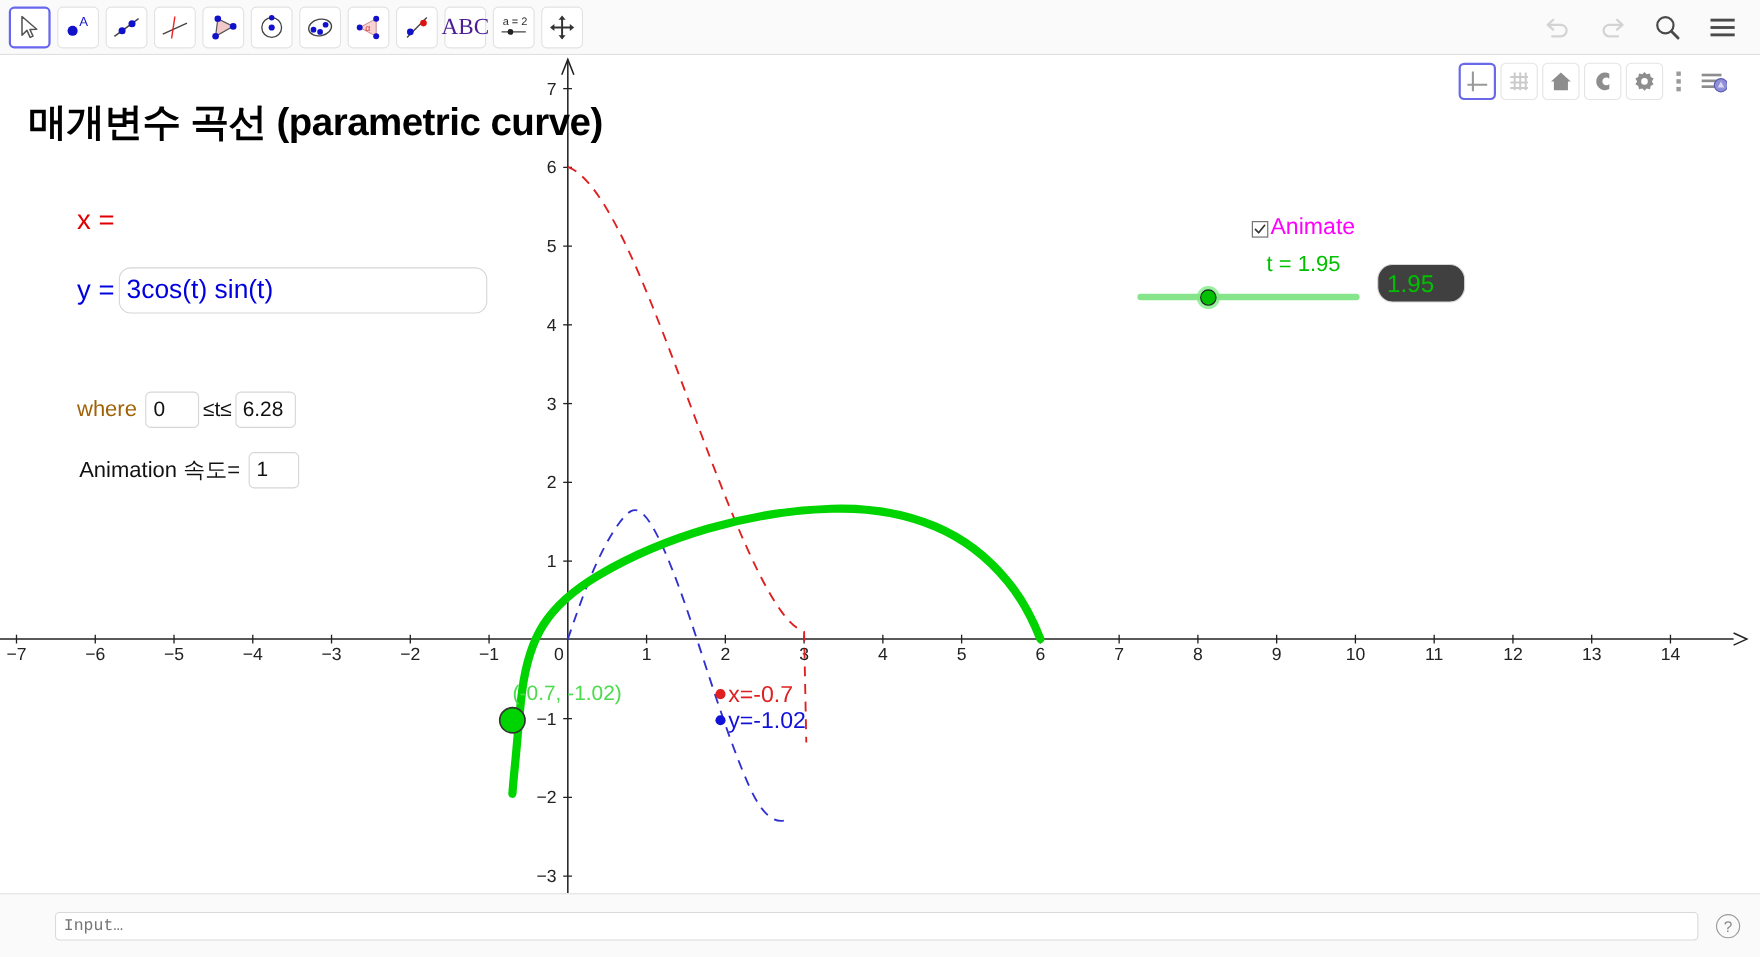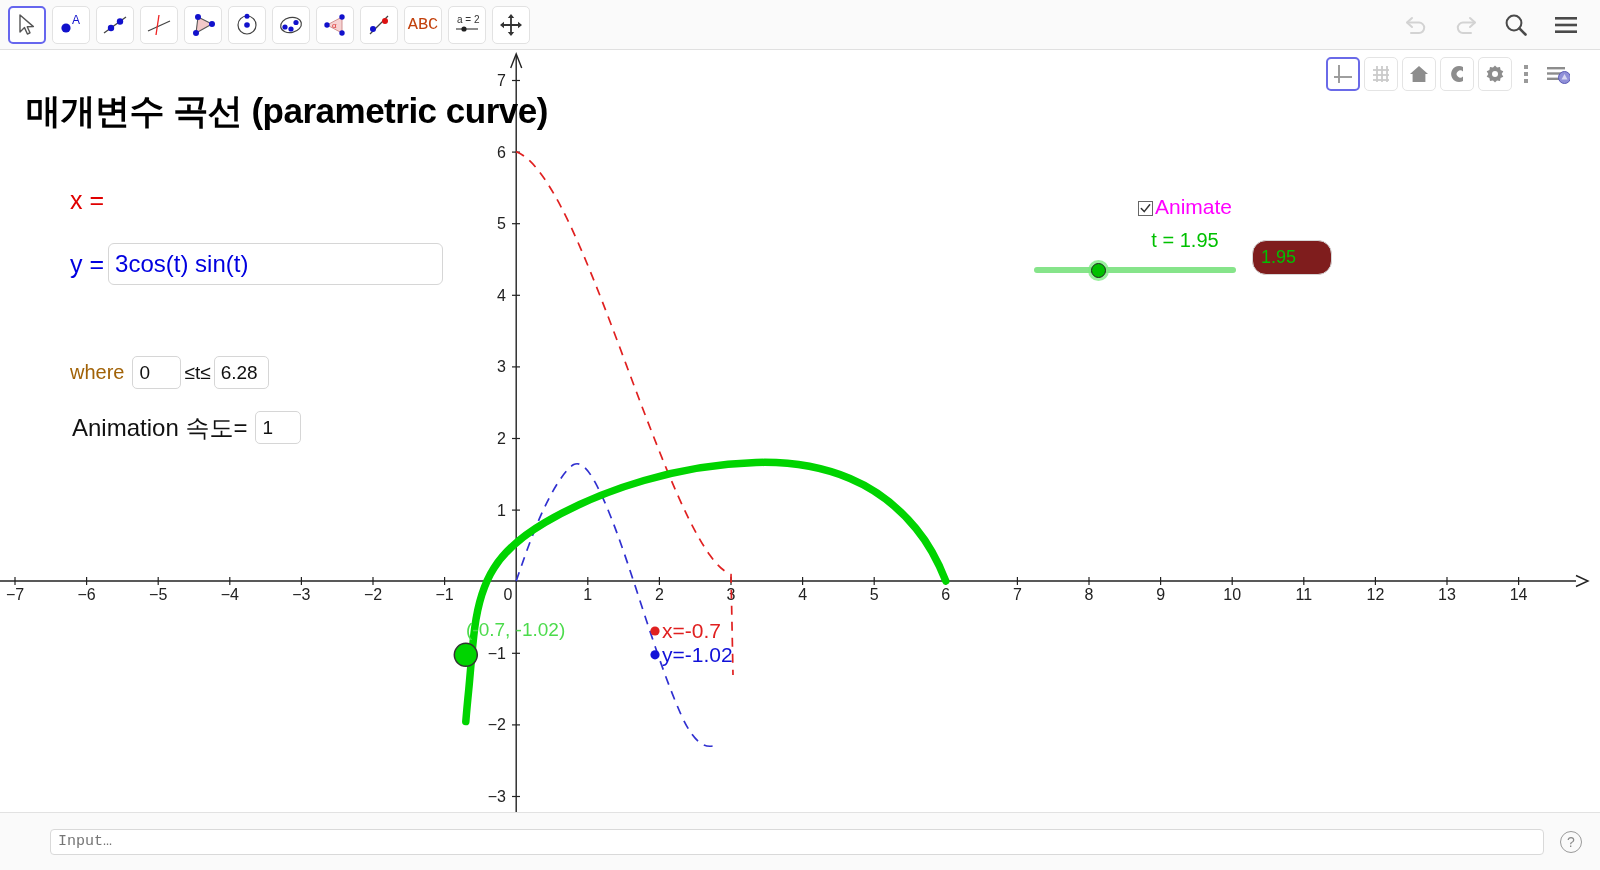--- a/index.html
+++ b/index.html
@@ -21,21 +21,21 @@
   }
   .tool-group { display:flex; align-items:center; padding-left:8px; gap:6px; }
   .tool-btn {
     width:38px; height:38px; border-radius:5px; background:#fff;
     border:1px solid #e2e2e2;
     display:flex; align-items:center; justify-content:center;
     cursor:pointer;
   }
   .tool-btn.selected { border:2px solid #6666ee; box-shadow:0 0 0 1px #fff inset; }
   .tool-btn svg { display:block; }
-  .tool-btn .txt { font-size:17px; color:#c2410c; font-family:Liberation Mono, monospace; }
+  .tool-btn .txt { font-size:21px; color:#4c1d95; font-family:Liberation Serif, serif; }
 
   .right-tools { margin-left:auto; display:flex; align-items:center; gap:18px; padding-right:18px; }
   .icon-btn { width:32px;height:32px;display:flex;align-items:center;justify-content:center;cursor:pointer; }
 
   
   #stylebar {
     position:absolute; right:24px; top:54px;
     display:flex; align-items:center; gap:4px;
     background:rgba(255,255,255,0.92);
     padding:3px 2px; border-radius:4px;
@@ -75,21 +75,21 @@
 
   .where-row { position:absolute; left:70px; top:356px; display:flex; align-items:center; z-index:20; }
   .where-row .lbl { font-size:20px; color:#a16207; margin-right:8px; }
   .small-box {
     border:1px solid #d6d6d6; border-radius:5px; background:#fff;
     height:33px; display:flex; align-items:center; padding:0 6px; font-size:19px; color:#111;
   }
   .mid-lbl { font-size:19px; color:#111; margin:0 3px; }
 
   .anim-row { position:absolute; left:72px; top:411px; display:flex; align-items:center; z-index:20; }
-  .anim-row .lbl { font-size:24px; color:#111; margin-right:8px; }
+  .anim-row .lbl { font-size:20px; color:#111; margin-right:8px; }
 
   
   #slider-widget { position:absolute; left:1030px; top:195px; width:310px; z-index:20; }
   #animate-line { display:flex; align-items:center; justify-content:center; gap:2px; }
   .chk {
     width:15px;height:15px;border:1.5px solid #666; background:#fff;
     display:inline-flex;align-items:center;justify-content:center; cursor:pointer;
     position:relative; top:1px;
   }
   .chk svg { display:block; }
@@ -97,23 +97,23 @@
   #t-label { text-align:center; color:#00c000; font-size:20px; margin-top:10px; }
   #slider-line-wrap { position:relative; margin-top:7px; height:22px; }
   #slider-track { position:absolute; left:4px; top:8px; width:202px; height:6px; background:#86e48a; border-radius:3px; }
   #slider-knob {
     position:absolute; left:61px; top:4px; width:15px; height:15px; border-radius:50%;
     background:#00c000; border:1.5px solid #222; cursor:pointer;
     box-shadow:0 0 0 3px rgba(120,235,125,0.75);
   }
   #slider-value-box {
     position:absolute; left:222px; top:45px;
-    border:1px solid #d6d6d6; border-radius:14px; background:#7f1d1d;
+    border:1px solid #d6d6d6; border-radius:14px; background:#404040;
     width:80px; height:35px; display:flex; align-items:center; padding:0 8px;
-    font-size:18px; color:#00c000;
+    font-size:22px; color:#00c000;
   }
 
   
   #bottombar {
     position:absolute; left:0; bottom:0; width:1600px; height:58px;
     background:#fafafa; border-top:1px solid #e2e2e2;
     display:flex; align-items:center;
   }
   #algebra-input {
     margin-left:50px; flex:1; height:26px;
@@ -449,21 +449,21 @@
   </div>
 
   <div id="title">매개변수 곡선 (parametric curve)</div>
 
   <div class="eq-row" style="left:70px; top:186px;">
     <span class="eq-label red">x =</span>
   </div>
 
   <div class="eq-row" style="left:70px; top:243px;">
     <span class="eq-label blue">y =</span>
-    <div class="eq-box blue" style="width:335px;">3cos(t) sin(t)</div>
+    <div class="eq-box blue" style="width:335px;border-radius:11px;">3cos(t) sin(t)</div>
   </div>
 
   <div class="where-row">
     <span class="lbl">where</span>
     <div class="small-box" style="width:49px;">0</div>
     <span class="mid-lbl">≤t≤</span>
     <div class="small-box" style="width:55px;">6.28</div>
   </div>
 
   <div class="anim-row">

